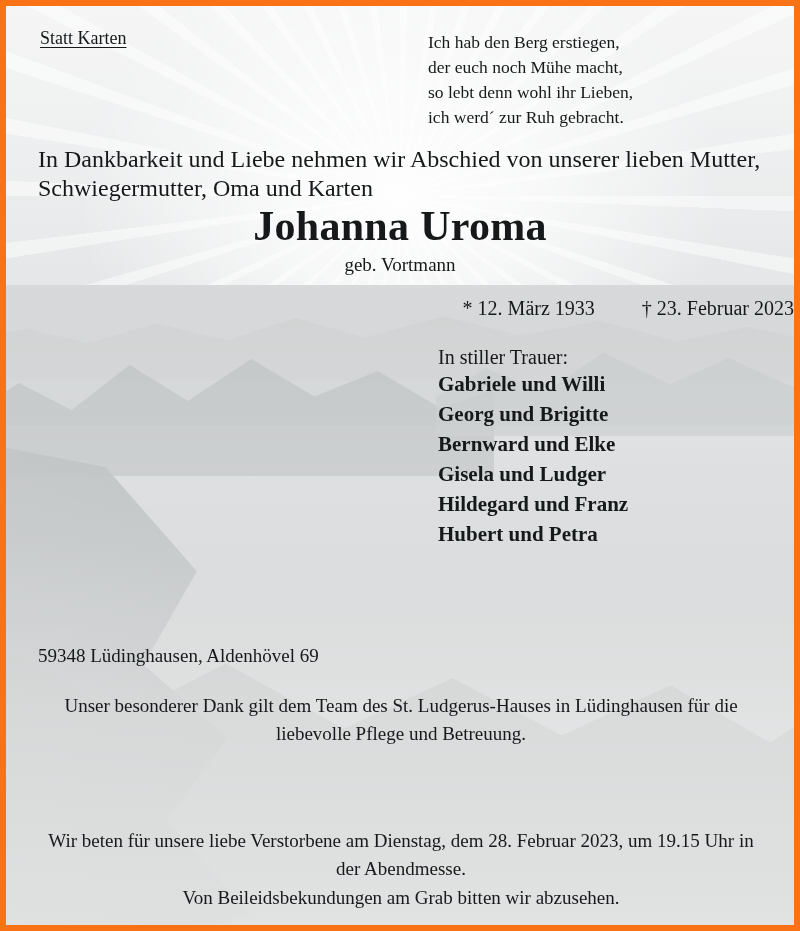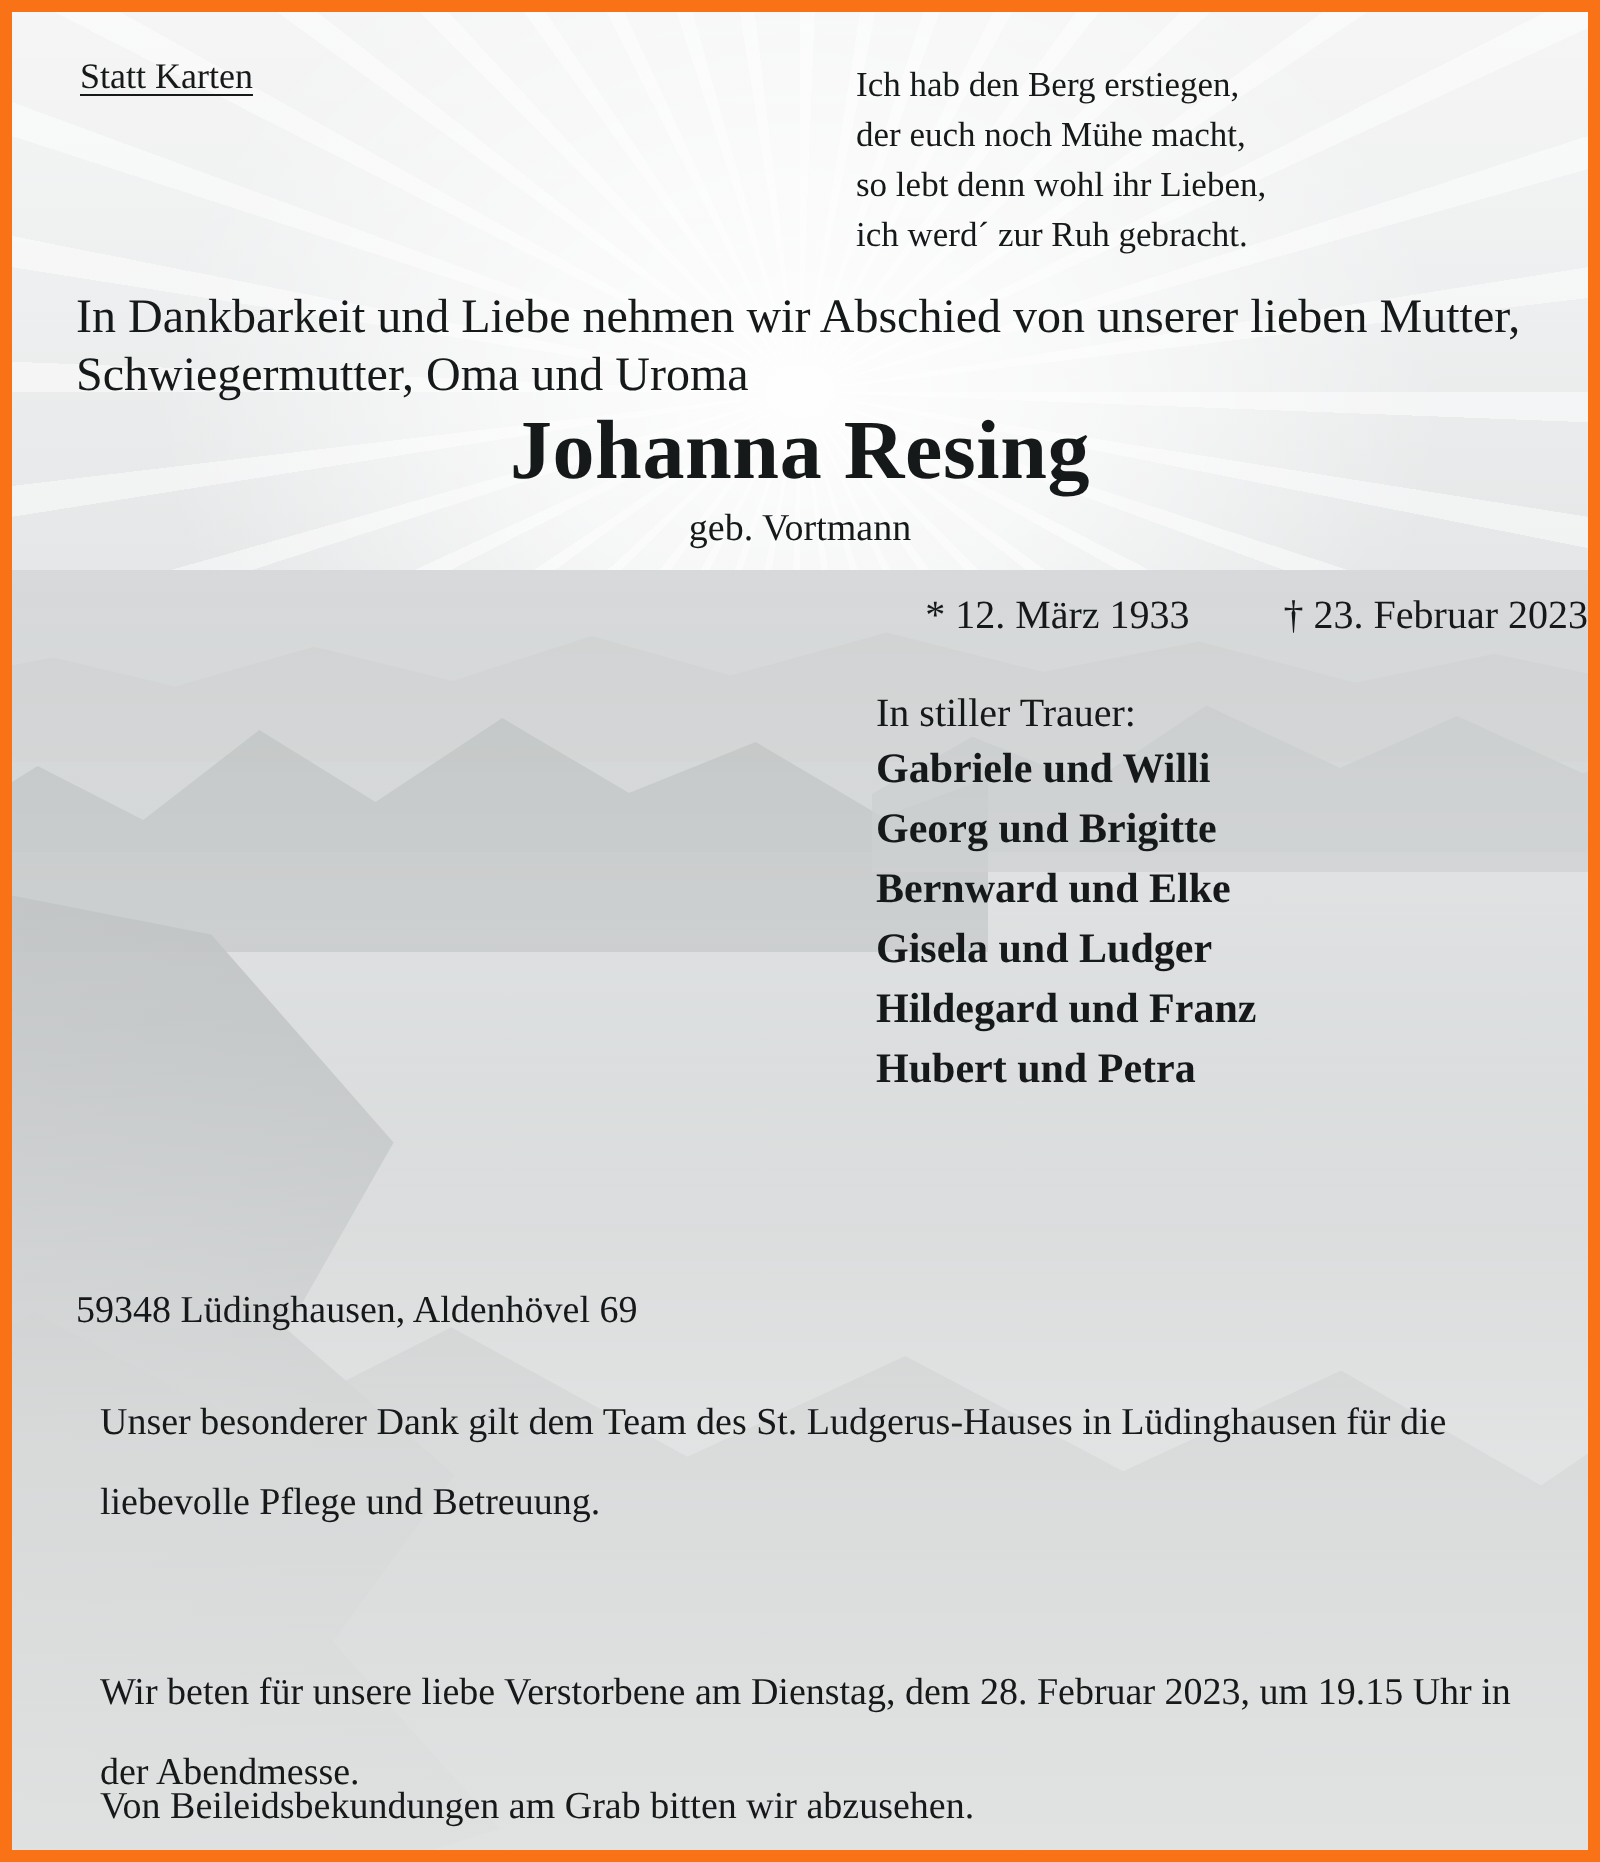--- a/index.html
+++ b/index.html
@@ -213,24 +213,25 @@
 
   .address {
     position: absolute;
     left: 32px;
     top: 639px;
     font-size: 19px;
   }
 
   .para {
     position: absolute;
-    left: 44px;
+    left: 32px;
     right: 30px;
     font-size: 19px;
-    line-height: 40px;
+    line-height: 28px;
+    text-align: center;
   }
   .para-1 { top: 686px; }
   .para-2 { top: 757px; }
   .para-3 { top: 821px; }
   .para-4 { top: 878px; }
 </style>
 </head>
 <body>
 
 <div class="page">
@@ -255,24 +256,24 @@
 
     <div class="verse">
       <div>Ich hab den Berg erstiegen,</div>
       <div>der euch noch Mühe macht,</div>
       <div>so lebt denn wohl ihr Lieben,</div>
       <div>ich werd´ zur Ruh gebracht.</div>
     </div>
 
     <div class="intro">
       <div class="l1">In Dankbarkeit und Liebe nehmen wir Abschied von unserer lieben Mutter,</div>
-      <div class="l2">Schwiegermutter, Oma und Uroma</div>
-    </div>
-
-    <div class="name">Johanna Resing</div>
+      <div class="l2">Schwiegermutter, Oma und Karten</div>
+    </div>
+
+    <div class="name">Johanna Uroma</div>
     <div class="geb">geb. Vortmann</div>
 
     <div class="dates">
       <span class="birth">* 12. März 1933</span>
       <span class="death">† 23. Februar 2023</span>
     </div>
 
     <div class="trauer">
       <div class="trauer-head">In stiller Trauer:</div>
       <div class="trauer-list">

